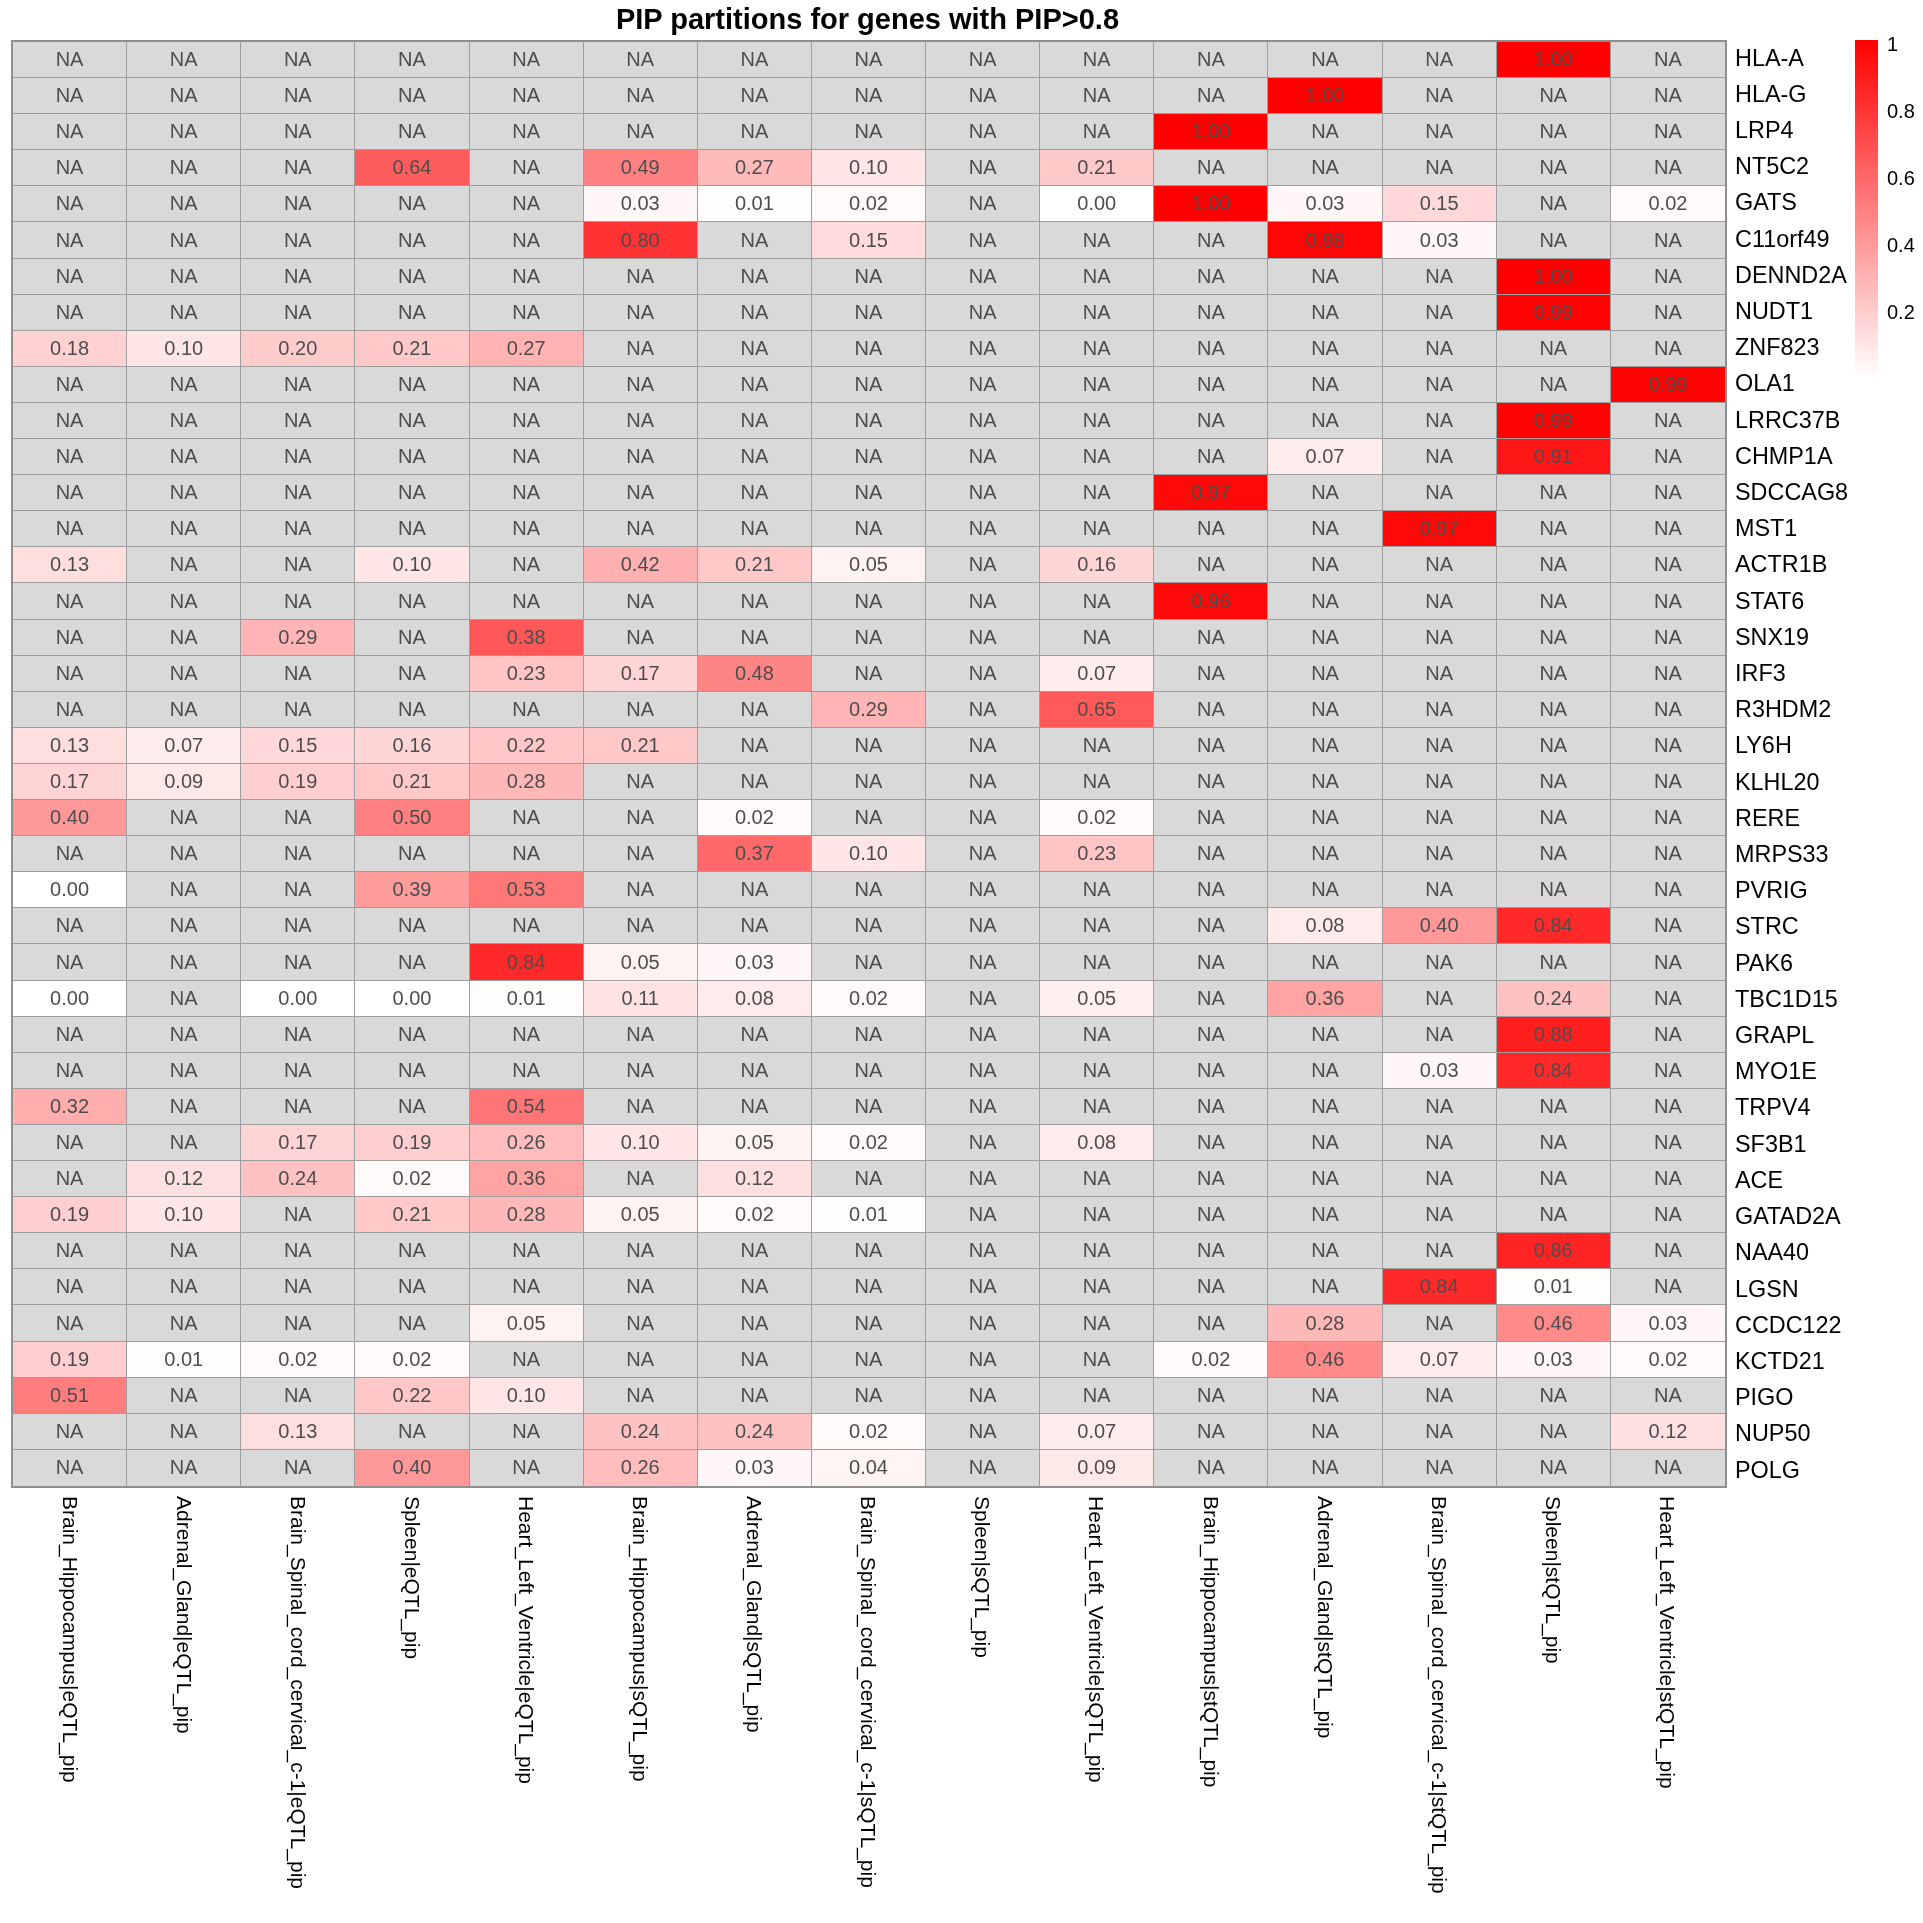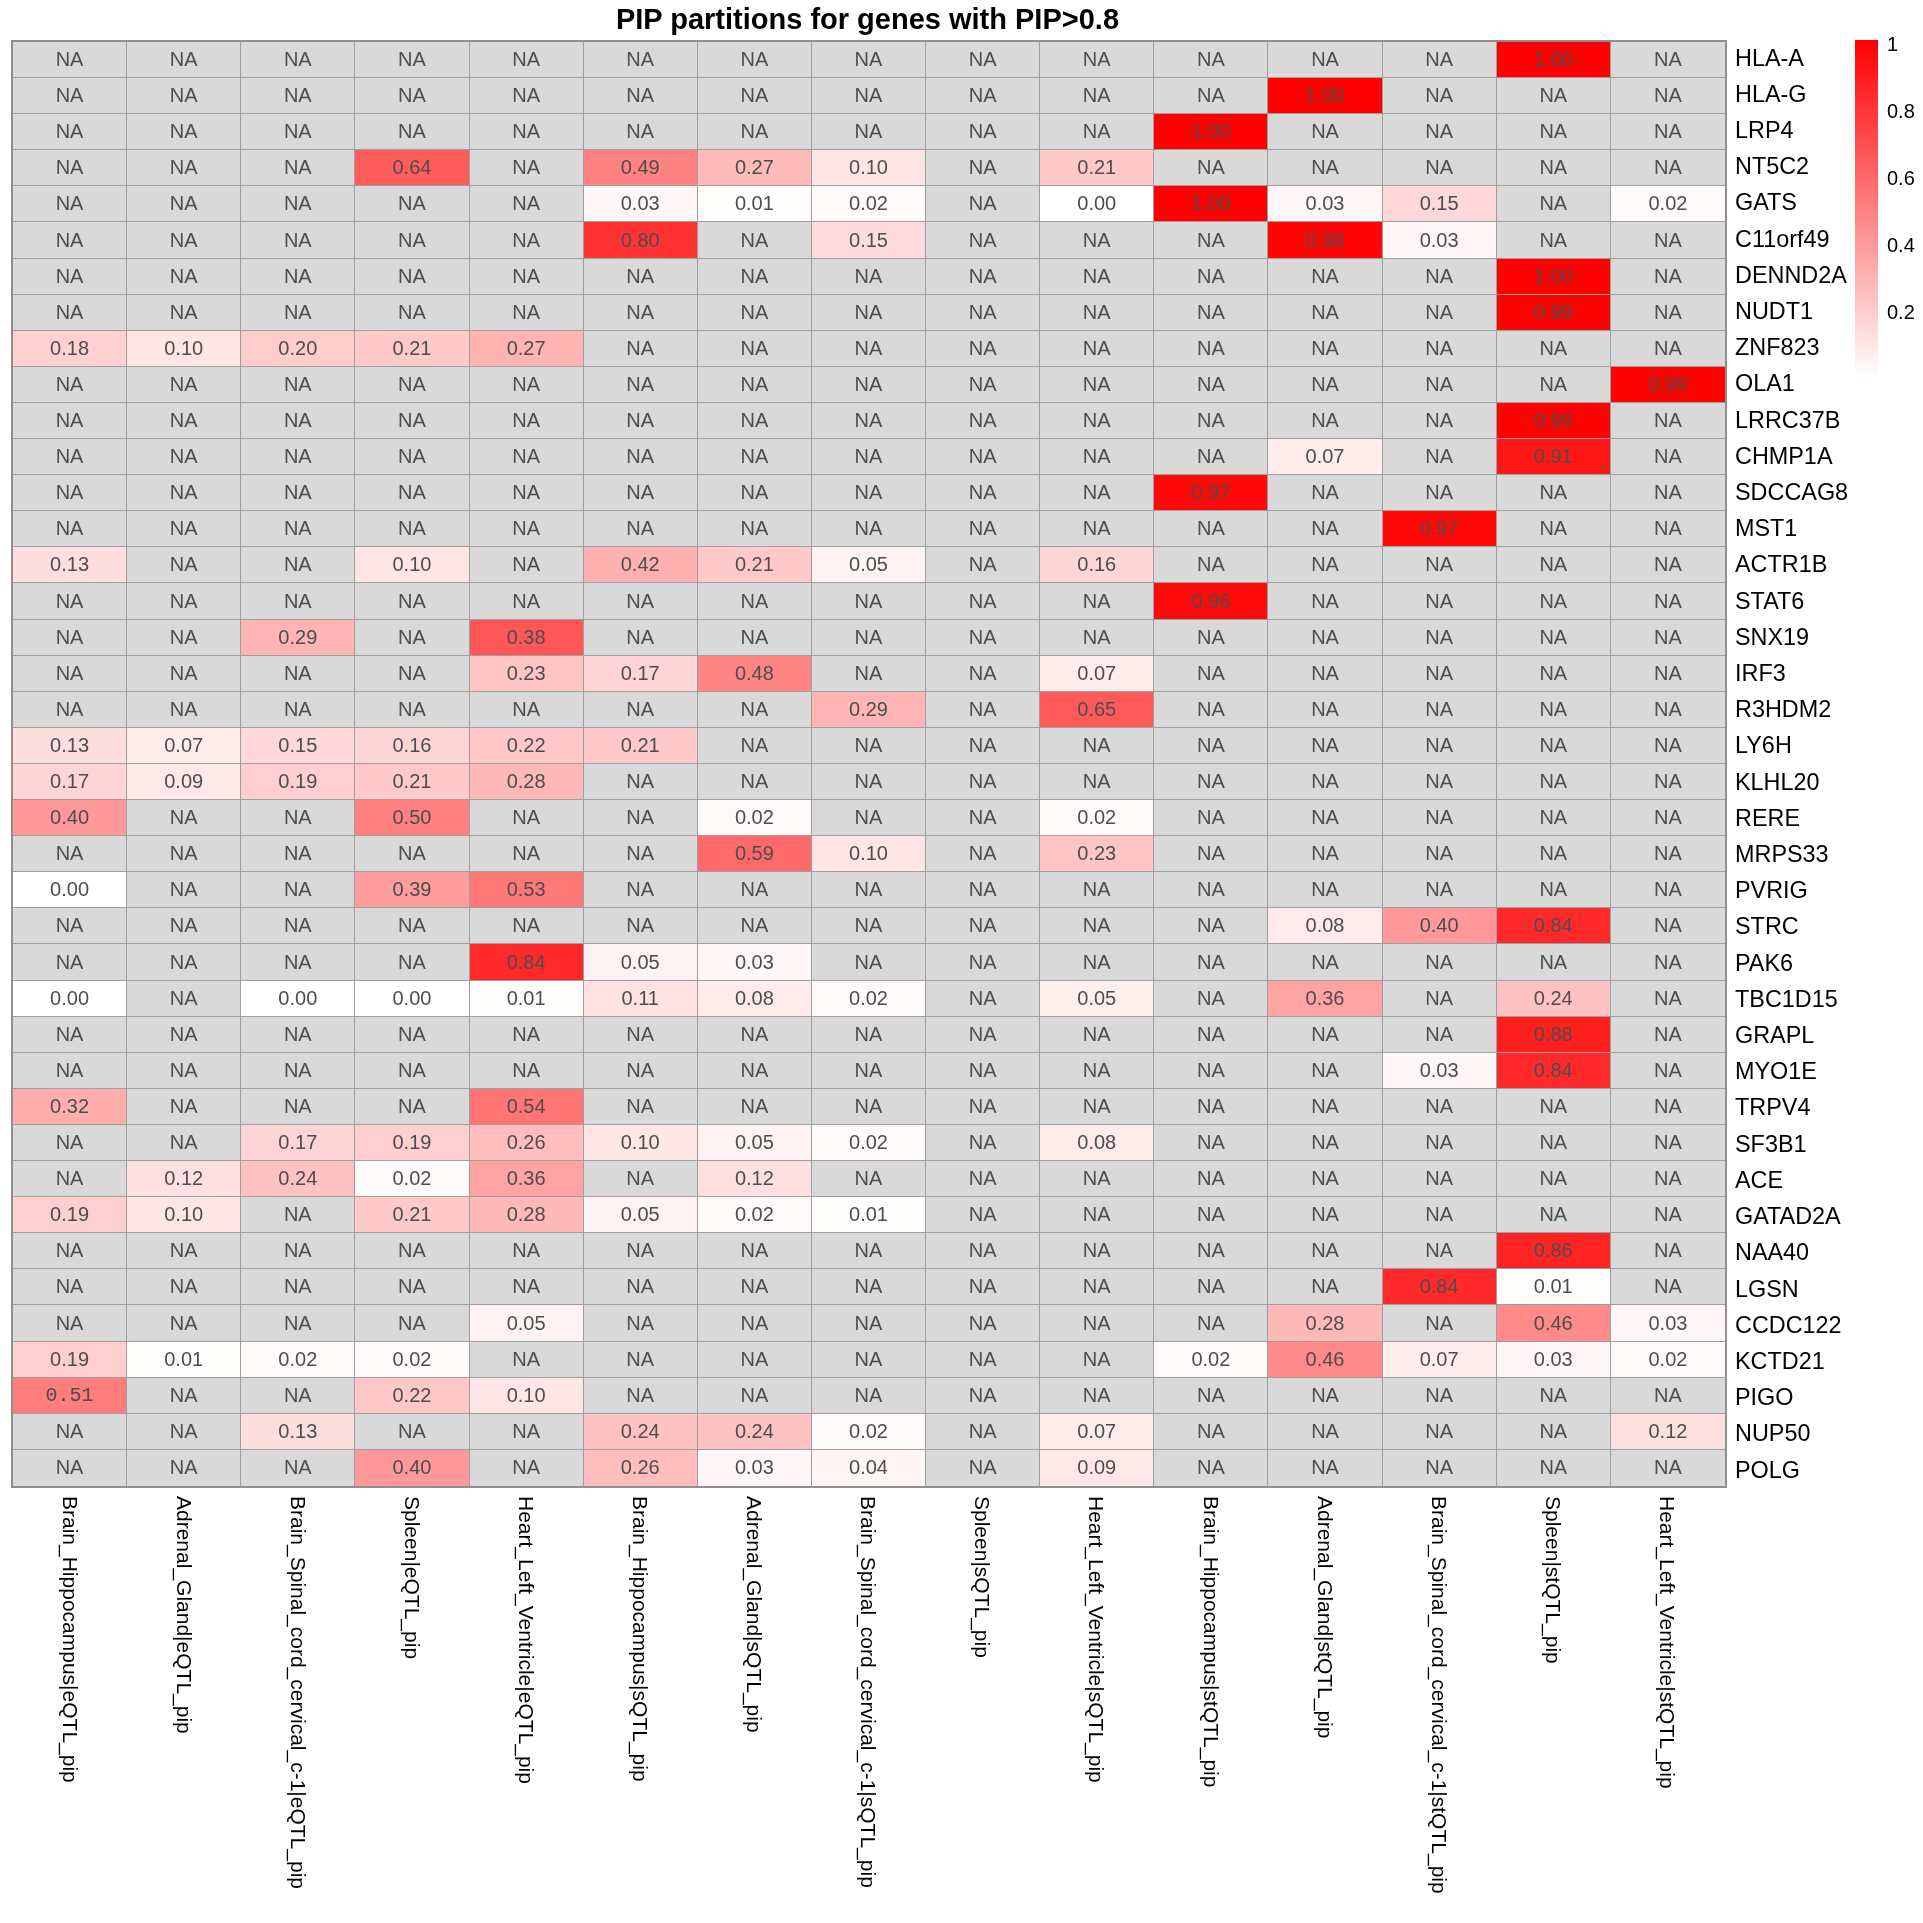--- a/index.html
+++ b/index.html
@@ -379,21 +379,21 @@
     <div class="cell" style="background: rgb(217, 217, 217);">NA</div>
     <div class="cell" style="background: rgb(217, 217, 217);">NA</div>
     <div class="cell" style="background: rgb(217, 217, 217);">NA</div>
     <div class="cell" style="background: rgb(217, 217, 217);">NA</div>
     <div class="cell" style="background: rgb(217, 217, 217);">NA</div>
     <div class="cell" style="background: rgb(217, 217, 217);">NA</div>
     <div class="cell" style="background: rgb(217, 217, 217);">NA</div>
     <div class="cell" style="background: rgb(217, 217, 217);">NA</div>
     <div class="cell" style="background: rgb(217, 217, 217);">NA</div>
     <div class="cell" style="background: rgb(217, 217, 217);">NA</div>
-    <div class="cell" style="background: rgb(255, 105, 105);">0.59</div>
+    <div class="cell" style="background: rgb(255, 105, 105);">0.37</div>
     <div class="cell" style="background: rgb(255, 230, 230);">0.10</div>
     <div class="cell" style="background: rgb(217, 217, 217);">NA</div>
     <div class="cell" style="background: rgb(255, 196, 196);">0.23</div>
     <div class="cell" style="background: rgb(217, 217, 217);">NA</div>
     <div class="cell" style="background: rgb(217, 217, 217);">NA</div>
     <div class="cell" style="background: rgb(217, 217, 217);">NA</div>
     <div class="cell" style="background: rgb(217, 217, 217);">NA</div>
     <div class="cell" style="background: rgb(217, 217, 217);">NA</div>
     <div class="cell" style="background: rgb(255, 255, 255);">0.00</div>
     <div class="cell" style="background: rgb(217, 217, 217);">NA</div>
@@ -598,21 +598,21 @@
     <div class="cell" style="background: rgb(217, 217, 217);">NA</div>
     <div class="cell" style="background: rgb(217, 217, 217);">NA</div>
     <div class="cell" style="background: rgb(217, 217, 217);">NA</div>
     <div class="cell" style="background: rgb(217, 217, 217);">NA</div>
     <div class="cell" style="background: rgb(217, 217, 217);">NA</div>
     <div class="cell" style="background: rgb(255, 250, 250);">0.02</div>
     <div class="cell" style="background: rgb(255, 138, 138);">0.46</div>
     <div class="cell" style="background: rgb(255, 237, 237);">0.07</div>
     <div class="cell" style="background: rgb(255, 247, 247);">0.03</div>
     <div class="cell" style="background: rgb(255, 250, 250);">0.02</div>
-    <div class="cell" style="background: rgb(255, 125, 125); font-family: Liberation Mono, monospace;">0.51</div>
+    <div class="cell" style="background: rgb(255, 125, 125);">0.51</div>
     <div class="cell" style="background: rgb(217, 217, 217);">NA</div>
     <div class="cell" style="background: rgb(217, 217, 217);">NA</div>
     <div class="cell" style="background: rgb(255, 199, 199);">0.22</div>
     <div class="cell" style="background: rgb(255, 230, 230);">0.10</div>
     <div class="cell" style="background: rgb(217, 217, 217);">NA</div>
     <div class="cell" style="background: rgb(217, 217, 217);">NA</div>
     <div class="cell" style="background: rgb(217, 217, 217);">NA</div>
     <div class="cell" style="background: rgb(217, 217, 217);">NA</div>
     <div class="cell" style="background: rgb(217, 217, 217);">NA</div>
     <div class="cell" style="background: rgb(217, 217, 217);">NA</div>

